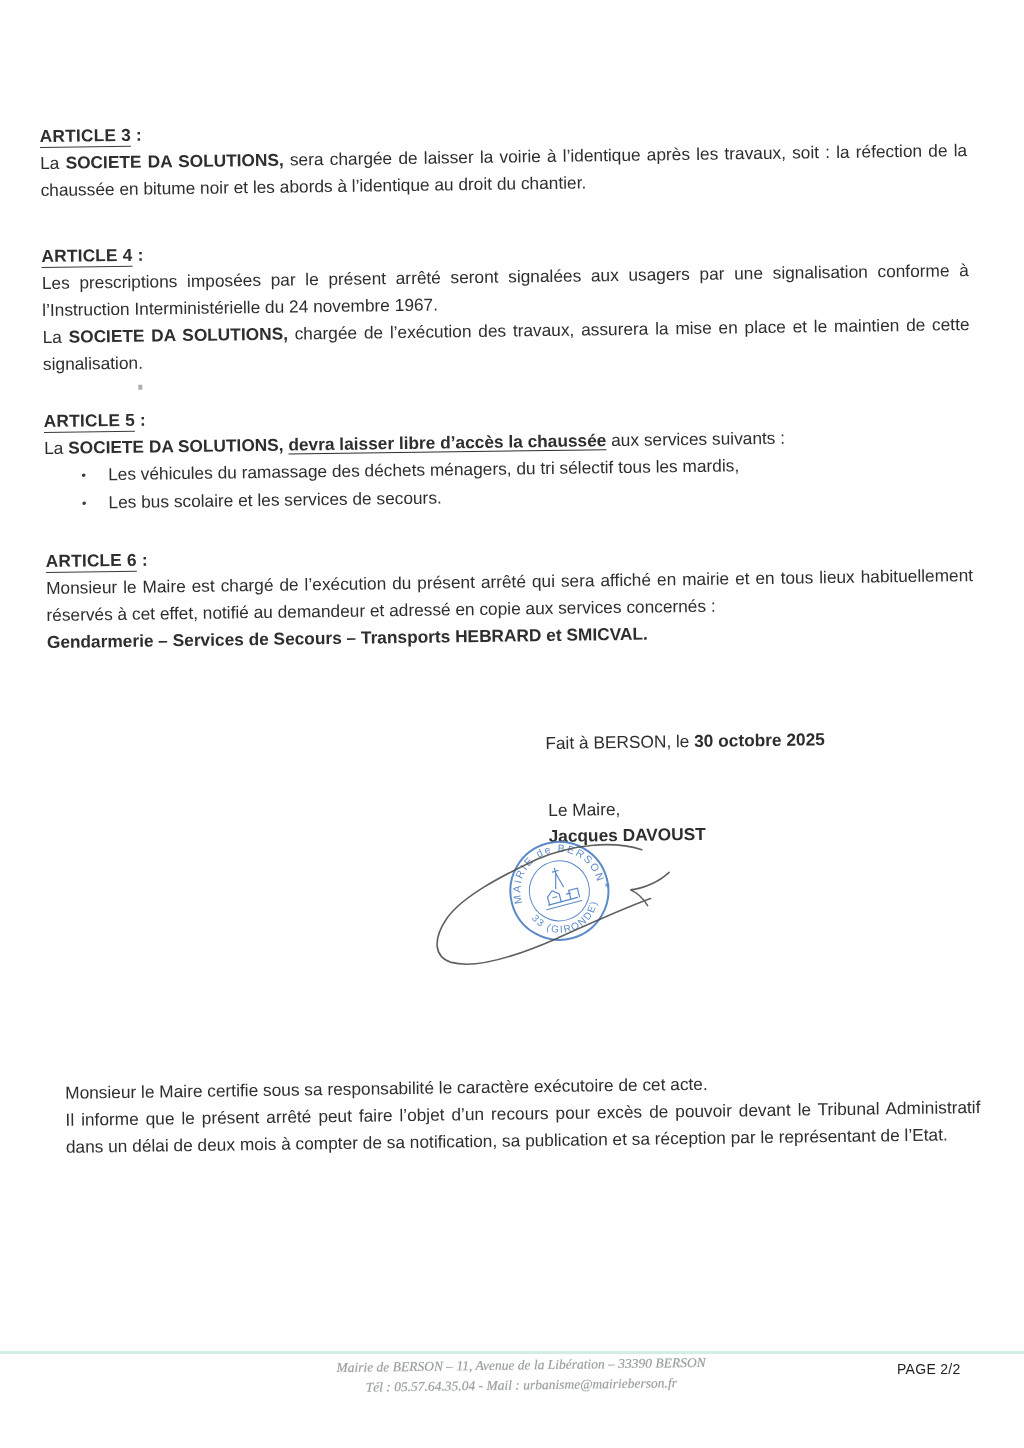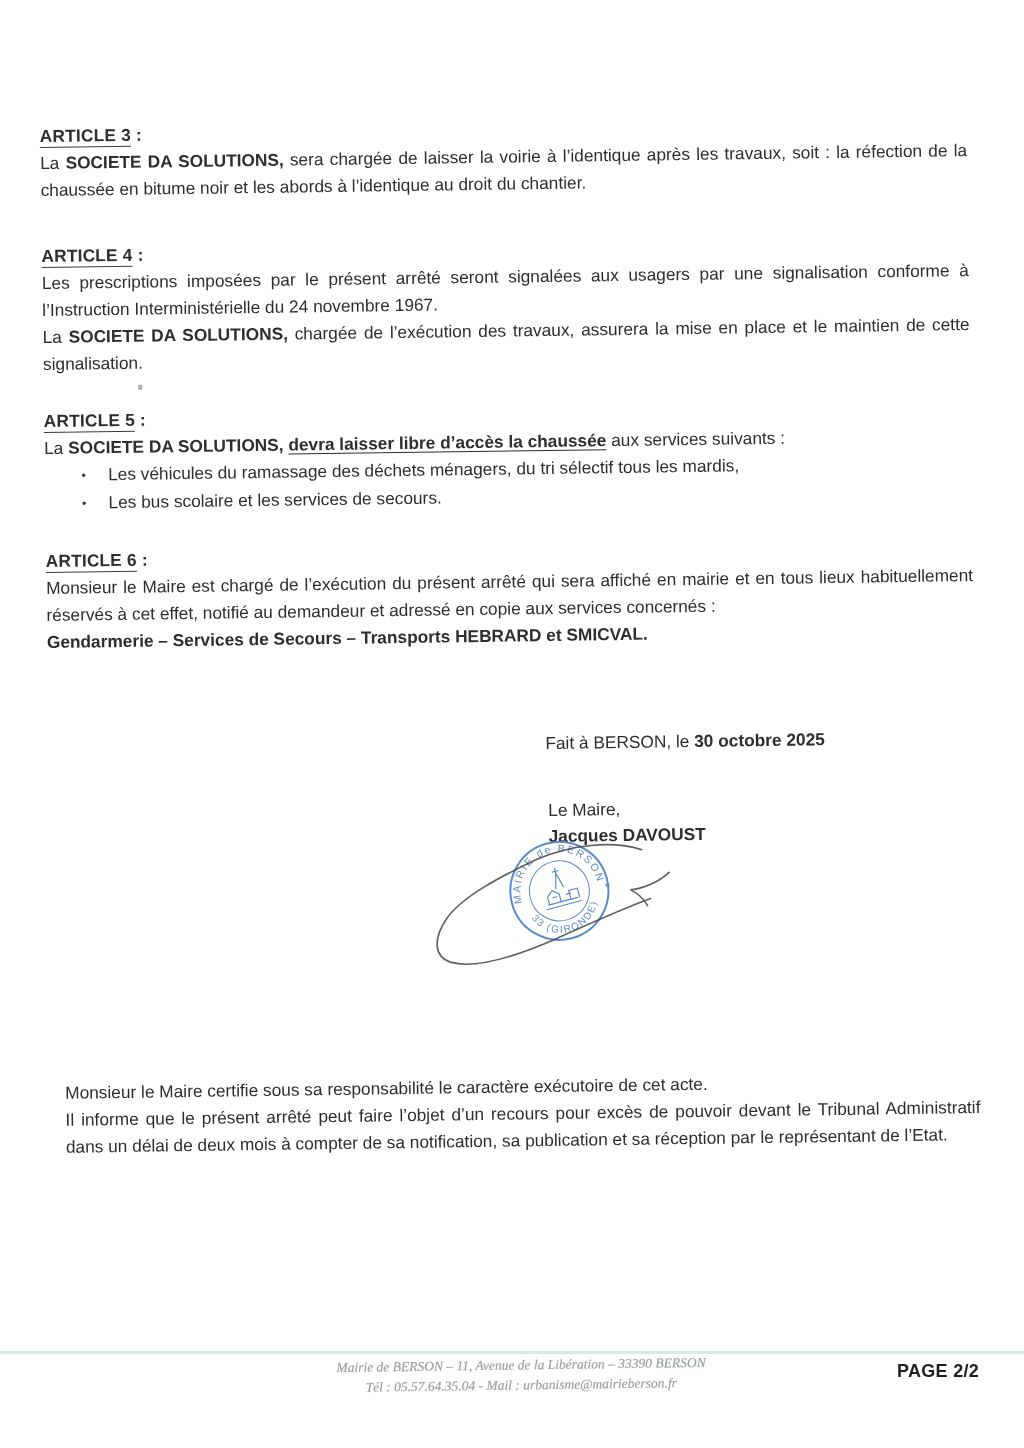--- a/index.html
+++ b/index.html
@@ -34,21 +34,21 @@
   .artifact-dot{position:absolute;left:143px;top:386px;width:4px;height:5px;background:#8d8d8d;opacity:.7;}
   .footer-rule{position:absolute;left:0;top:1351px;width:1024px;height:3px;background:var(--footer-rule);}
   .footer-text{
     position:absolute;left:0;top:1362px;width:1024px;text-align:center;
     font-family:"Liberation Serif", serif;font-style:italic;
     color:var(--footer-text);font-size:13.5px;line-height:20px;
     text-shadow:0 0 1px rgba(154,160,158,.55);
   }
   .page-label{
     position:absolute;left:897px;top:1361px;
-    font-size:18px;font-weight:700;color:#1f1f1f;letter-spacing:.3px;white-space:nowrap;
+    font-size:14px;font-weight:400;color:#1f1f1f;letter-spacing:.3px;white-space:nowrap;
   }
   .stamp-svg text{font-family:"Liberation Sans", sans-serif;}
 </style>
 </head>
 <body>
 
 <div class="page">
   <div class="tilt">
 
     <section class="article" style="top:123px;">

